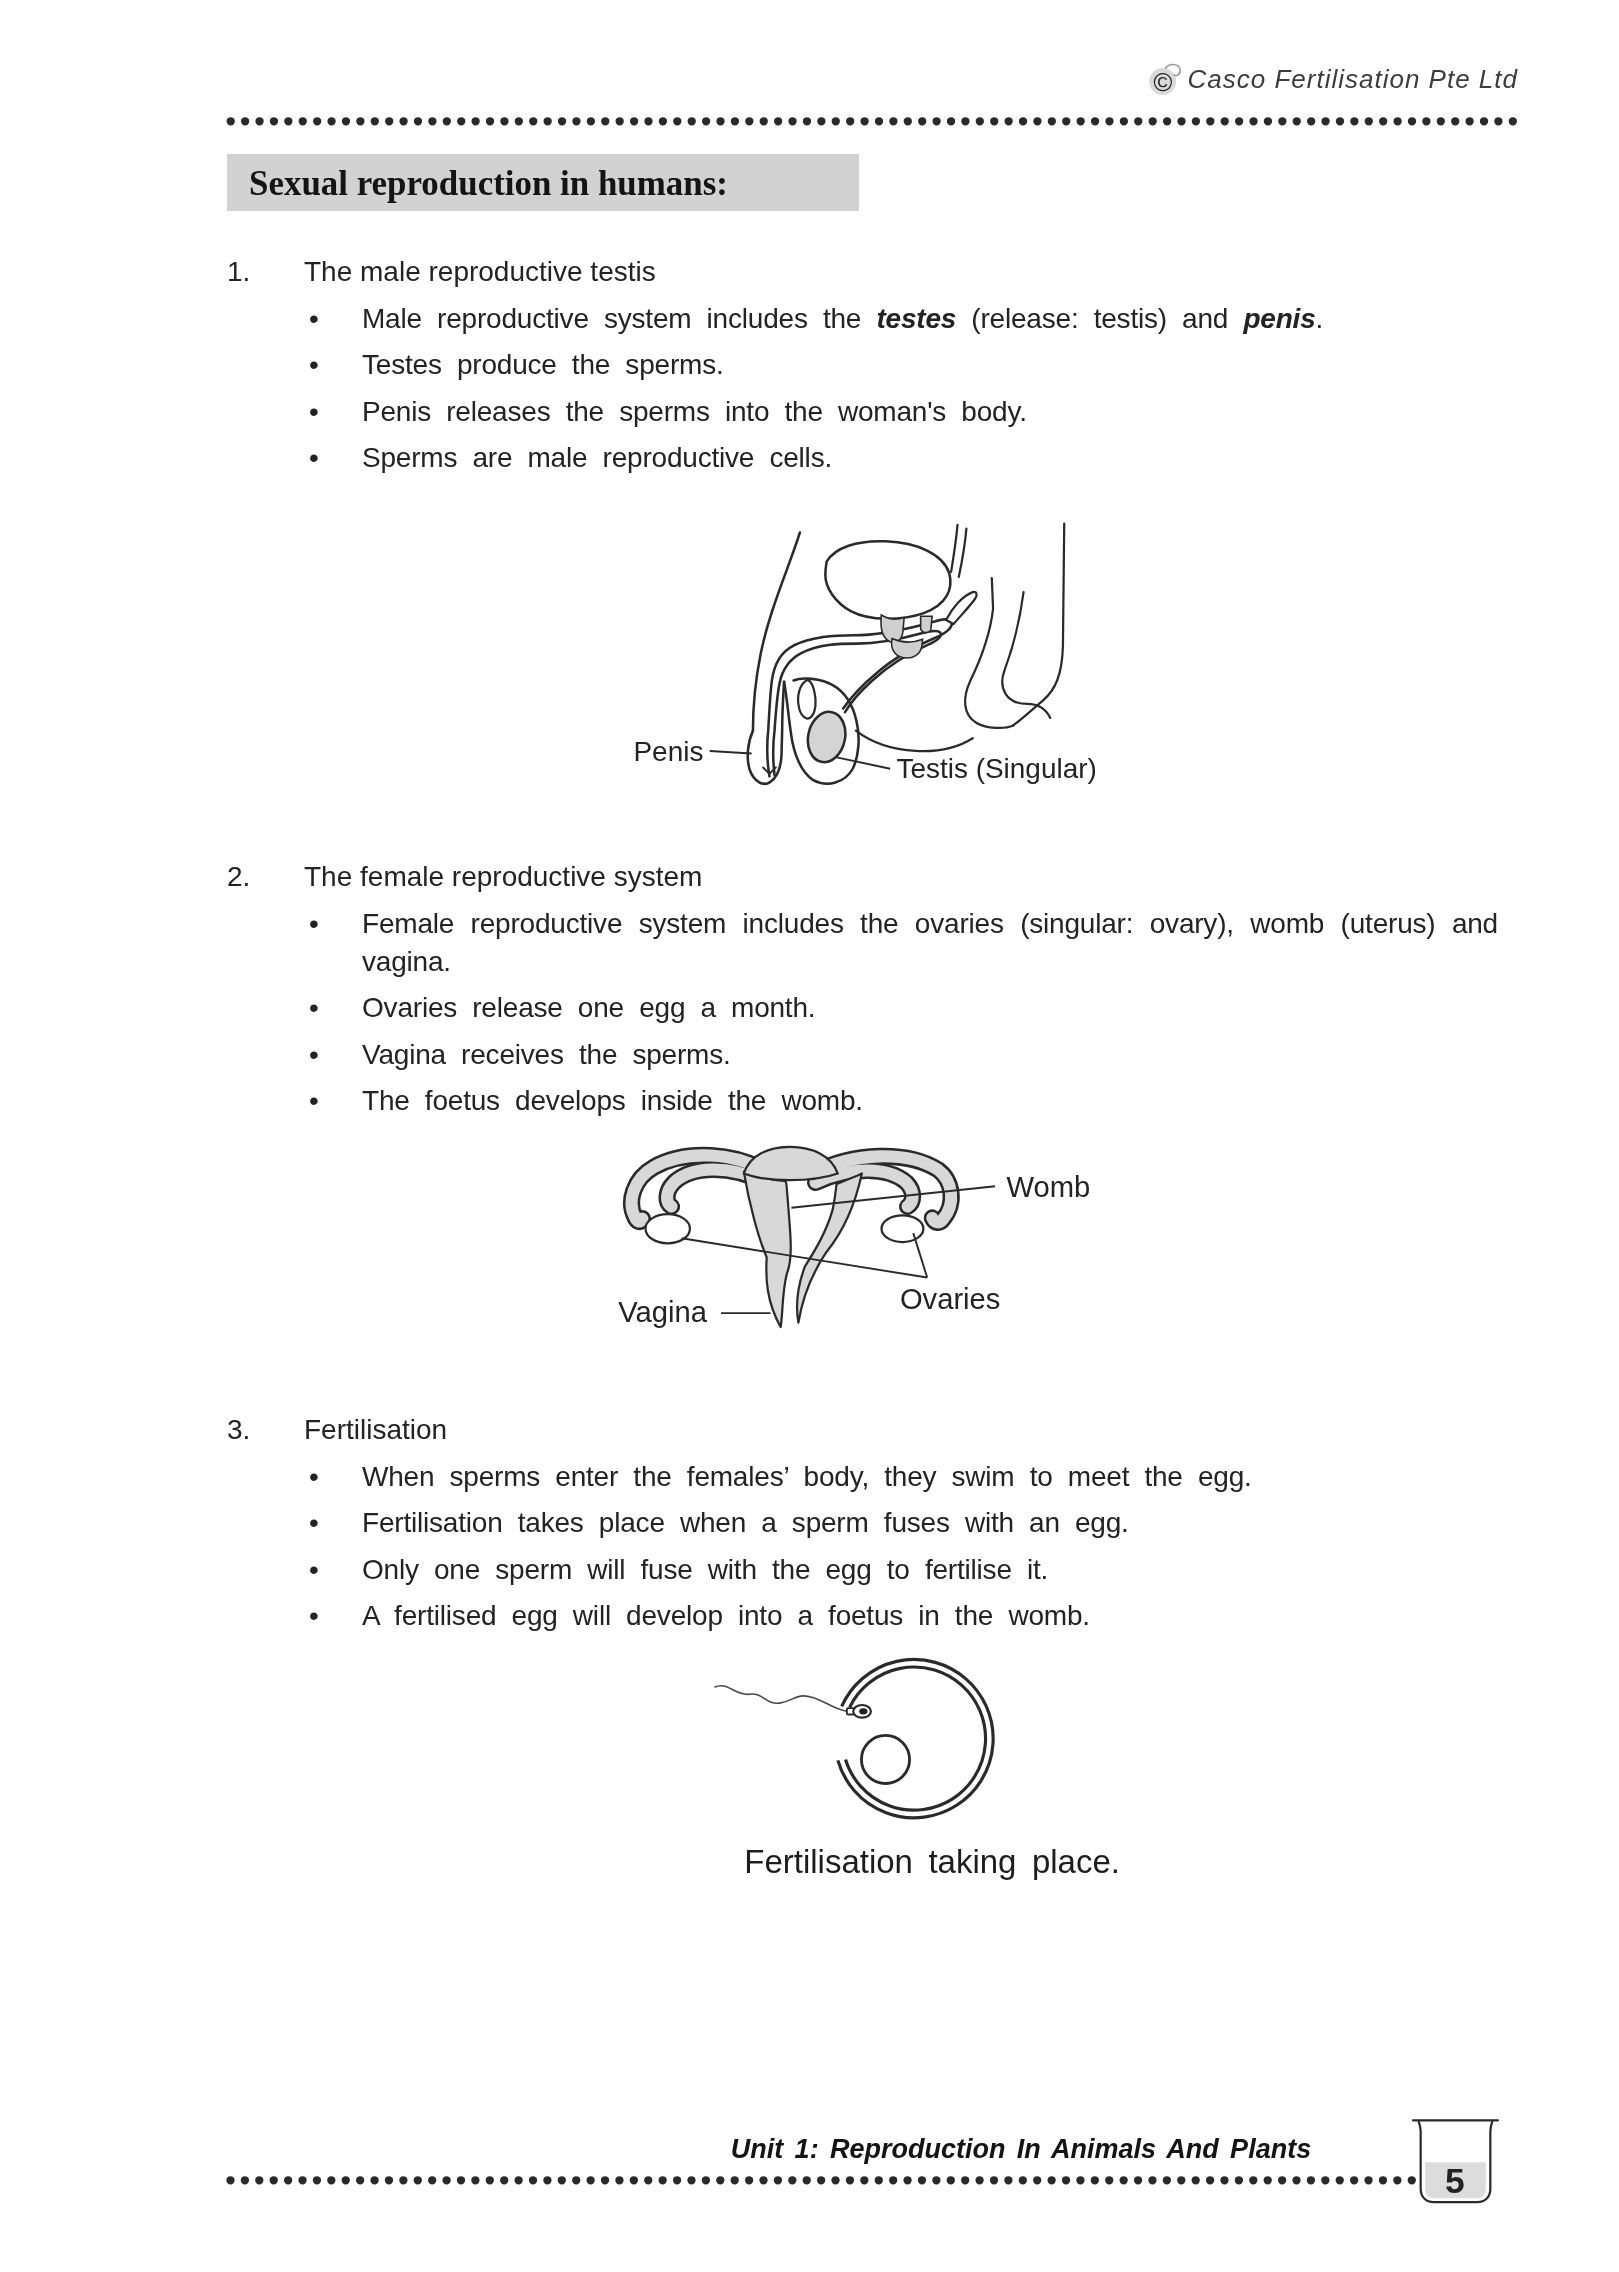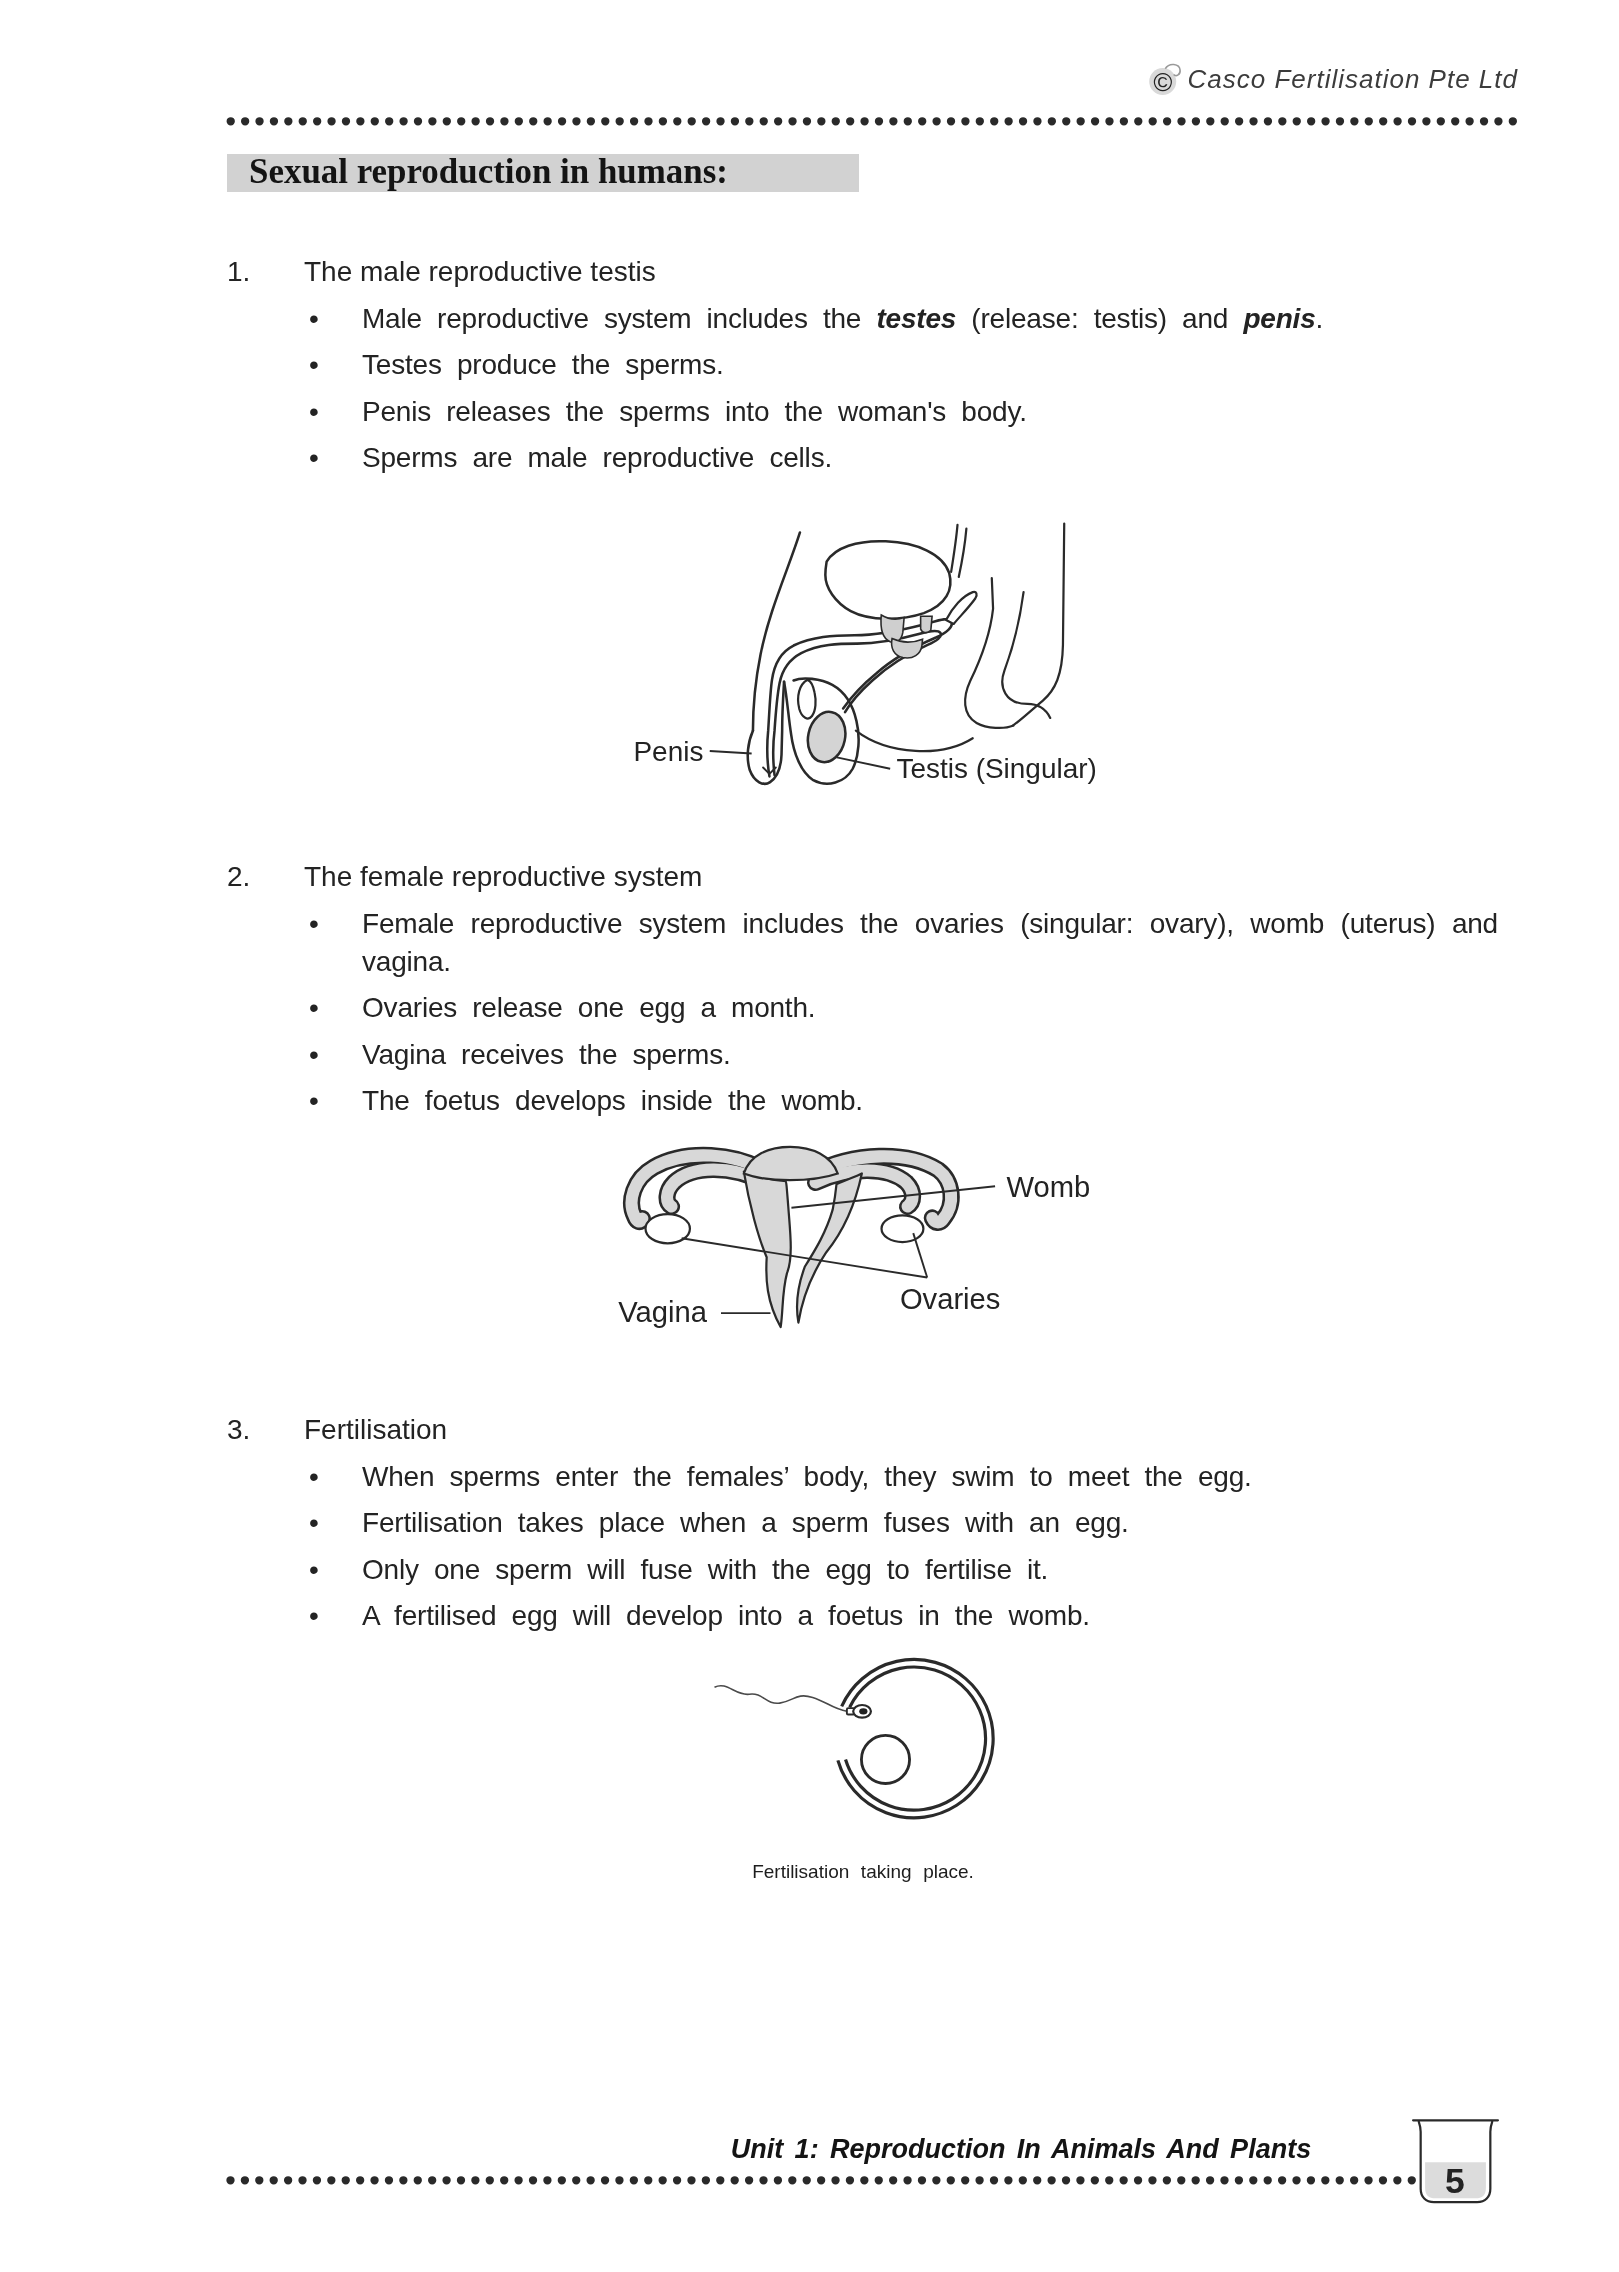--- a/index.html
+++ b/index.html
@@ -3,44 +3,44 @@
 <meta charset="utf-8">
 <style>
   html,body{margin:0;padding:0;background:#9a9a9a;}
   .page{position:relative;width:1620px;height:2273px;background:#ffffff;overflow:hidden;
         font-family:"Liberation Sans",sans-serif;color:#232323;}
   
   .copyright{position:absolute;top:61px;right:102px;display:flex;align-items:center;gap:5.1px;
              font-style:italic;font-size:26px;letter-spacing:1px;color:#3c3c3c;font-weight:400;}
   .dots{position:absolute;}
   
-  .title-bar{position:absolute;left:227px;top:154px;width:632px;height:38px;background:#d2d2d2;
-             display:flex;align-items:flex-end;}
+  .title-bar{position:absolute;left:227px;top:154px;width:632px;height:57px;background:#d2d2d2;
+             display:flex;align-items:center;}
   .title-bar h1{font-family:"Liberation Serif",serif;font-size:36px;font-weight:700;color:#141414;
                 margin:0 0 0 21.6px;white-space:nowrap;transform:scaleX(.97);transform-origin:left center;}
   
   .section{position:absolute;left:227px;width:1271px;}
   .sec-0{top:253px;} .sec-1{top:858px;} .sec-2{top:1411px;}
   .sec-head{display:flex;font-size:28px;line-height:38px;}
   .sec-num{width:77px;flex:none;}
   .bullets{margin-left:82px;margin-top:9px;}
   .brow{display:flex;margin-bottom:8.3px;}
   .bdot{width:53px;flex:none;font-size:28px;line-height:38px;}
   .btxt{flex:1;font-size:28px;line-height:38px;text-align:justify;
         word-spacing:7.6px;letter-spacing:-0.2px;}
   .btxt b{font-weight:700;font-style:italic;}
   
   .diagram{position:absolute;}
   .dg-male{left:603px;top:521px;}
   .dg-female{left:603px;top:1143px;}
   .dg-fert{left:660px;top:1648px;}
   .dg-beaker{left:1411px;top:2114px;}
   svg text{font-family:"Liberation Sans",sans-serif;fill:#232323;}
-  .caption{position:absolute;left:606px;top:1843px;width:514px;text-align:center;
-           font-size:19px;word-spacing:6.3px;color:#1d1d1d;margin-top:18px;}
+  .caption{position:absolute;left:606px;top:1843px;width:514px;text-align:right;
+           font-size:33px;word-spacing:6.3px;color:#1d1d1d;}
   .unit{position:absolute;left:635px;top:2134px;width:772px;text-align:center;
         font-weight:700;font-style:italic;font-size:27px;color:#141414;word-spacing:3.8px;}
 </style>
 </head>
 <body>
 
 <div class="page">
 
   <div class="copyright">
     <svg width="36" height="36" viewBox="0 0 56 56" style="font-size:41px">

